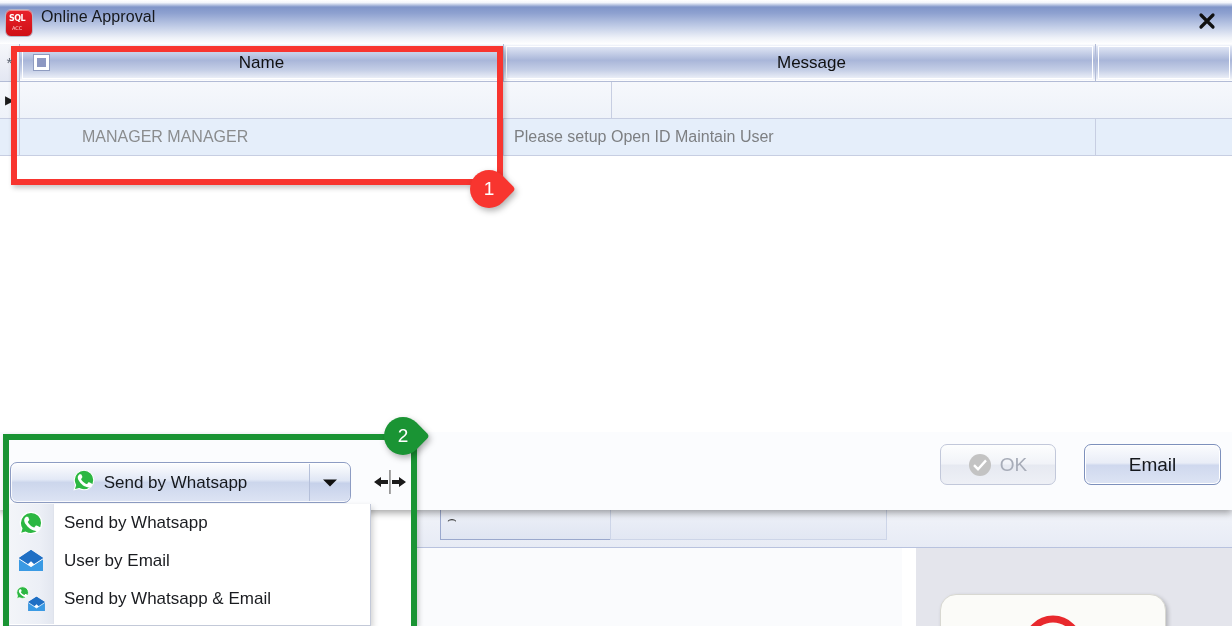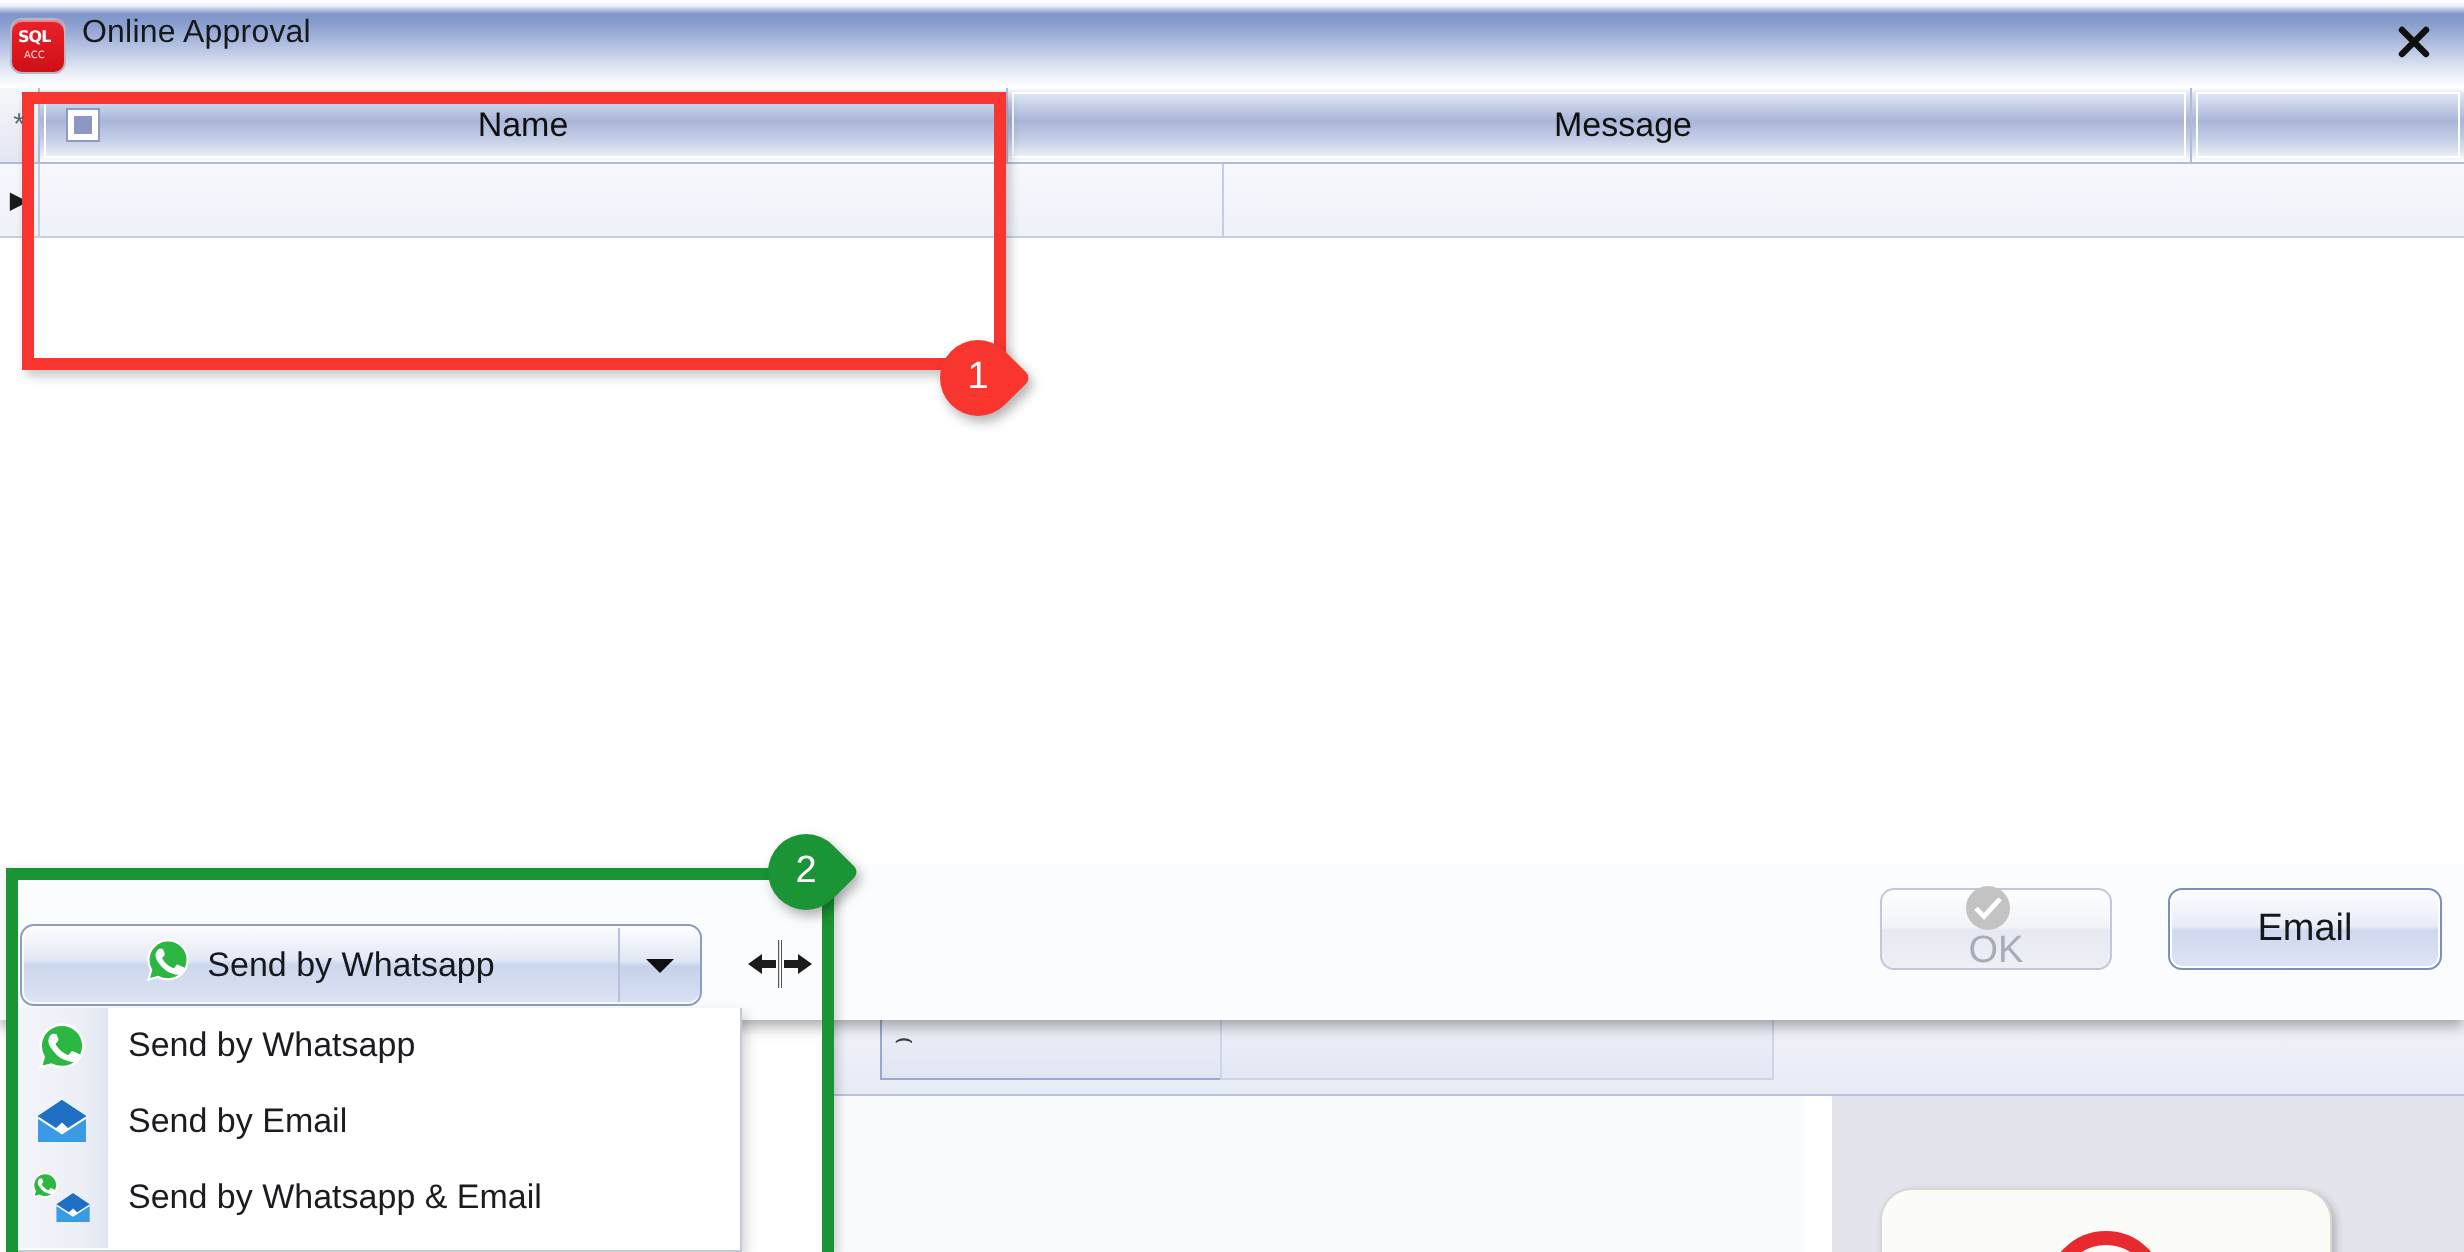--- a/index.html
+++ b/index.html
@@ -250,21 +250,20 @@
     justify-content: center;
     font-size: 19px;
     cursor: pointer;
   }
   #ok-btn {
     left: 940px;
     width: 116px;
     border: 1px solid #c2c8da;
     background: linear-gradient(to bottom,#fdfefe 0%, #f1f3f8 48%, #e6e9f1 52%, #eef0f6 100%);
     color: #a7acb8;
-    flex-direction: column;
   }
   #ok-btn .okmark {
     width: 22px; height: 22px;
     border-radius: 11px;
     background: #c3c3c3;
     margin-right: 9px;
     position: relative;
     flex: 0 0 auto;
   }
   #ok-btn .okmark svg { position:absolute; left:4px; top:5px; }
@@ -466,20 +465,34 @@
         <span class="row-arrow">▶</span>
       </div>
       <div class="gcell" style="width:592px;">
         <span class="cell-msg"></span>
       </div>
       <div class="gcell" style="width:136px;border-right:none;">
         <span></span>
       </div>
     </div>
 
+    <div class="grow" id="row-1">
+      <div class="gcell rowsel" style="width:20px;">
+        <span class="row-arrow"></span>
+      </div>
+      <div class="gcell" style="width:484px;padding-left:62px;">
+        <span class="cell-name dim">MANAGER MANAGER</span>
+      </div>
+      <div class="gcell" style="width:592px;">
+        <span class="cell-msg">Please setup Open ID Maintain User</span>
+      </div>
+      <div class="gcell" style="width:136px;border-right:none;">
+        <span></span>
+      </div>
+    </div>
   </div>
 
   <div id="footer">
     <div class="dlgbtn" id="ok-btn">
       <span class="okmark">
         <svg width="14" height="13" viewBox="0 0 14 13">
           <path d="M1 6.2 L5 10.2 L13 1.4" fill="none" stroke="#ffffff" stroke-width="2.4"></path>
         </svg>
       </span>
       <span>OK</span>
@@ -546,21 +559,21 @@
   <div class="dditem">
     <span class="ddicon">
       <svg width="28" height="24" viewBox="0 0 28 24">
         <path d="M2 9 L14 1 L26 9 L26 22 L2 22 Z" fill="#1f72c8"></path>
         <path d="M2 9 L14 1 L26 9 L14 15 Z" fill="#1f6fc4"></path>
         <path d="M3.5 22 L14 12.2 L24.5 22 Z" fill="#ffffff"></path>
         <path d="M2 9.8 L14 17.6 L26 9.8 L26 22 L2 22 Z" fill="#3a9ae4"></path>
         <path d="M2 9.8 L14 17.6 L26 9.8" fill="none" stroke="#ffffff" stroke-width="1"></path>
       </svg>
     </span>
-    <span class="ddtext">Send by Email</span>
+    <span class="ddtext">User by Email</span>
   </div>
 
   <div class="dditem">
     <span class="ddicon">
       <svg width="30" height="26" viewBox="0 0 30 26">
         <g transform="translate(0,0) scale(0.60)">
           <path d="M11 1.2c-5.4 0-9.8 4.4-9.8 9.8 0 1.8.5 3.5 1.4 5L1.2 20.8l4.9-1.3c1.4.8 3.1 1.2 4.9 1.2
                    5.4 0 9.8-4.4 9.8-9.8S16.4 1.2 11 1.2z" fill="#2cb742" stroke="#ffffff" stroke-width="1.4"></path>
           <path d="M7.9 5.9c-.3-.6-.6-.6-.9-.6h-.7c-.3 0-.8.1-1.2.6-.4.5-1.5 1.5-1.5 3.5s1.6 4 1.8 4.3
                    c.2.3 3 4.7 7.4 6.4 3.7 1.4 4.4 1.1 5.2 1.1.8-.1 2.6-1.1 3-2.1.4-1 .4-1.9.3-2.1

